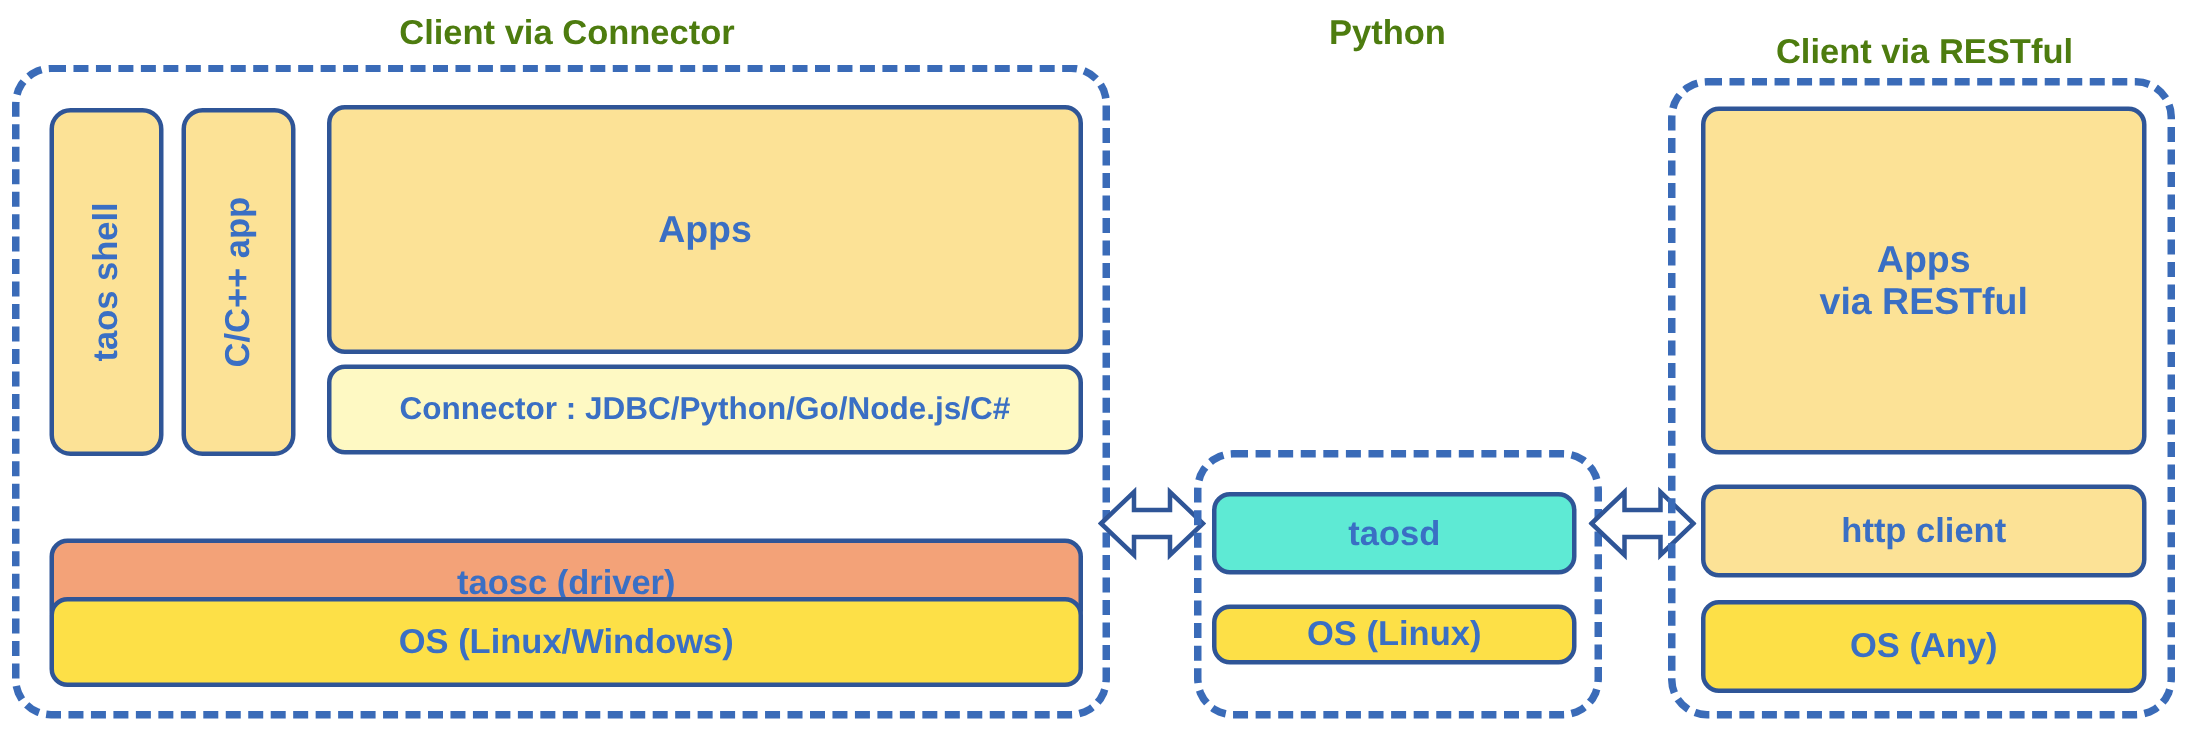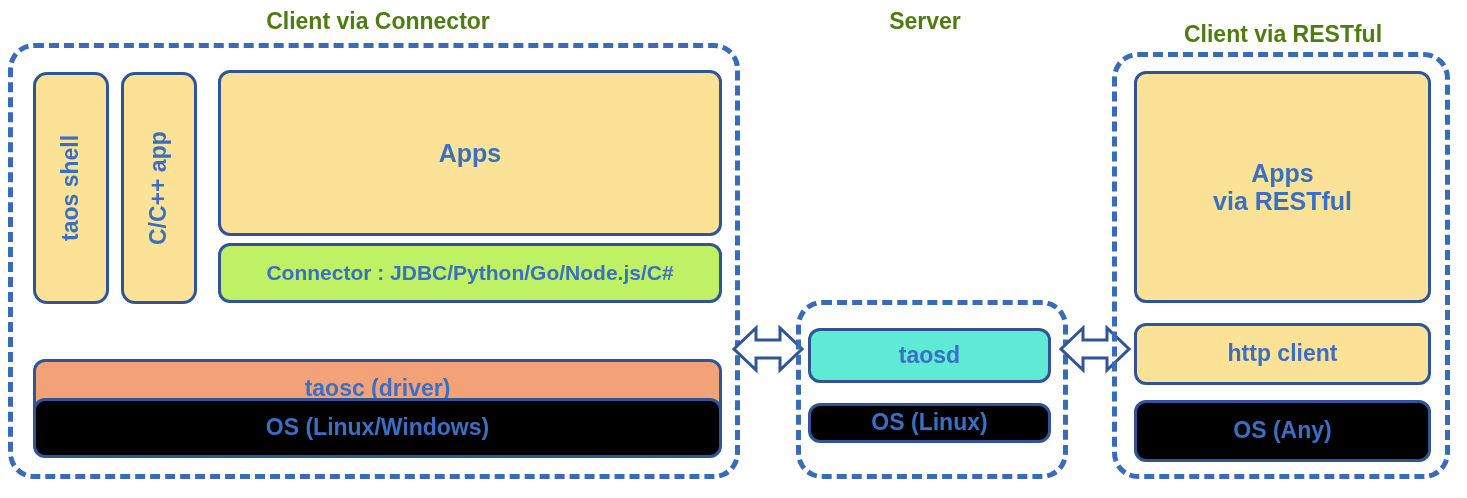--- a/index.html
+++ b/index.html
@@ -51,23 +51,23 @@
     align-items: center;
     justify-content: center;
     text-align: center;
     color: #3A6FC4;
     font-family: "Liberation Sans", sans-serif;
     font-weight: bold;
     line-height: 1.12;
     overflow: hidden;
   }
   .block.yellow { background: #FCE296; }
-  .block.gray   { background: #bef264; }
+  .block.gray   { background: #fef9c3; }
   .block.orange { background: #F3A278; }
-  .block.blue   { background: #000000; }
+  .block.blue   { background: #fde047; }
   .block.green  { background: #5eead4; }
 
   .block.vertical {
     writing-mode: vertical-rl;
     transform: rotate(180deg);
     border-radius: 14px;
   }
   .fs-21 { font-size: 21px; }
   .fs-23 { font-size: 23px; }
   .fs-25 { font-size: 25px; }
@@ -81,21 +81,21 @@
 
   .multiline { white-space: pre-line; }
 </style>
 </head>
 <body>
 
 <div id="canvas">
 
   <div class="section-title" style="left:188px; top:10px; width:380px;">Client via Connector</div>
 
-  <div class="section-title" style="left:805px; top:10px; width:240px;">Server</div>
+  <div class="section-title" style="left:805px; top:10px; width:240px;">Python</div>
 
   <div class="section-title" style="left:1103px; top:23px; width:360px;">Client via RESTful</div>
 
   <div class="panel" style="left:8px; top:43px; width:732px; height:436px;"></div>
 
   <div class="block yellow vertical fs-23" style="left:33px; top:72px; width:76px; height:232px;">taos shell</div>
 
   <div class="block yellow vertical fs-23" style="left:121px; top:72px; width:76px; height:232px;">C/C++ app</div>
 
   <div class="block yellow fs-25" style="left:218px; top:70px; width:504px; height:166px;">Apps</div>

